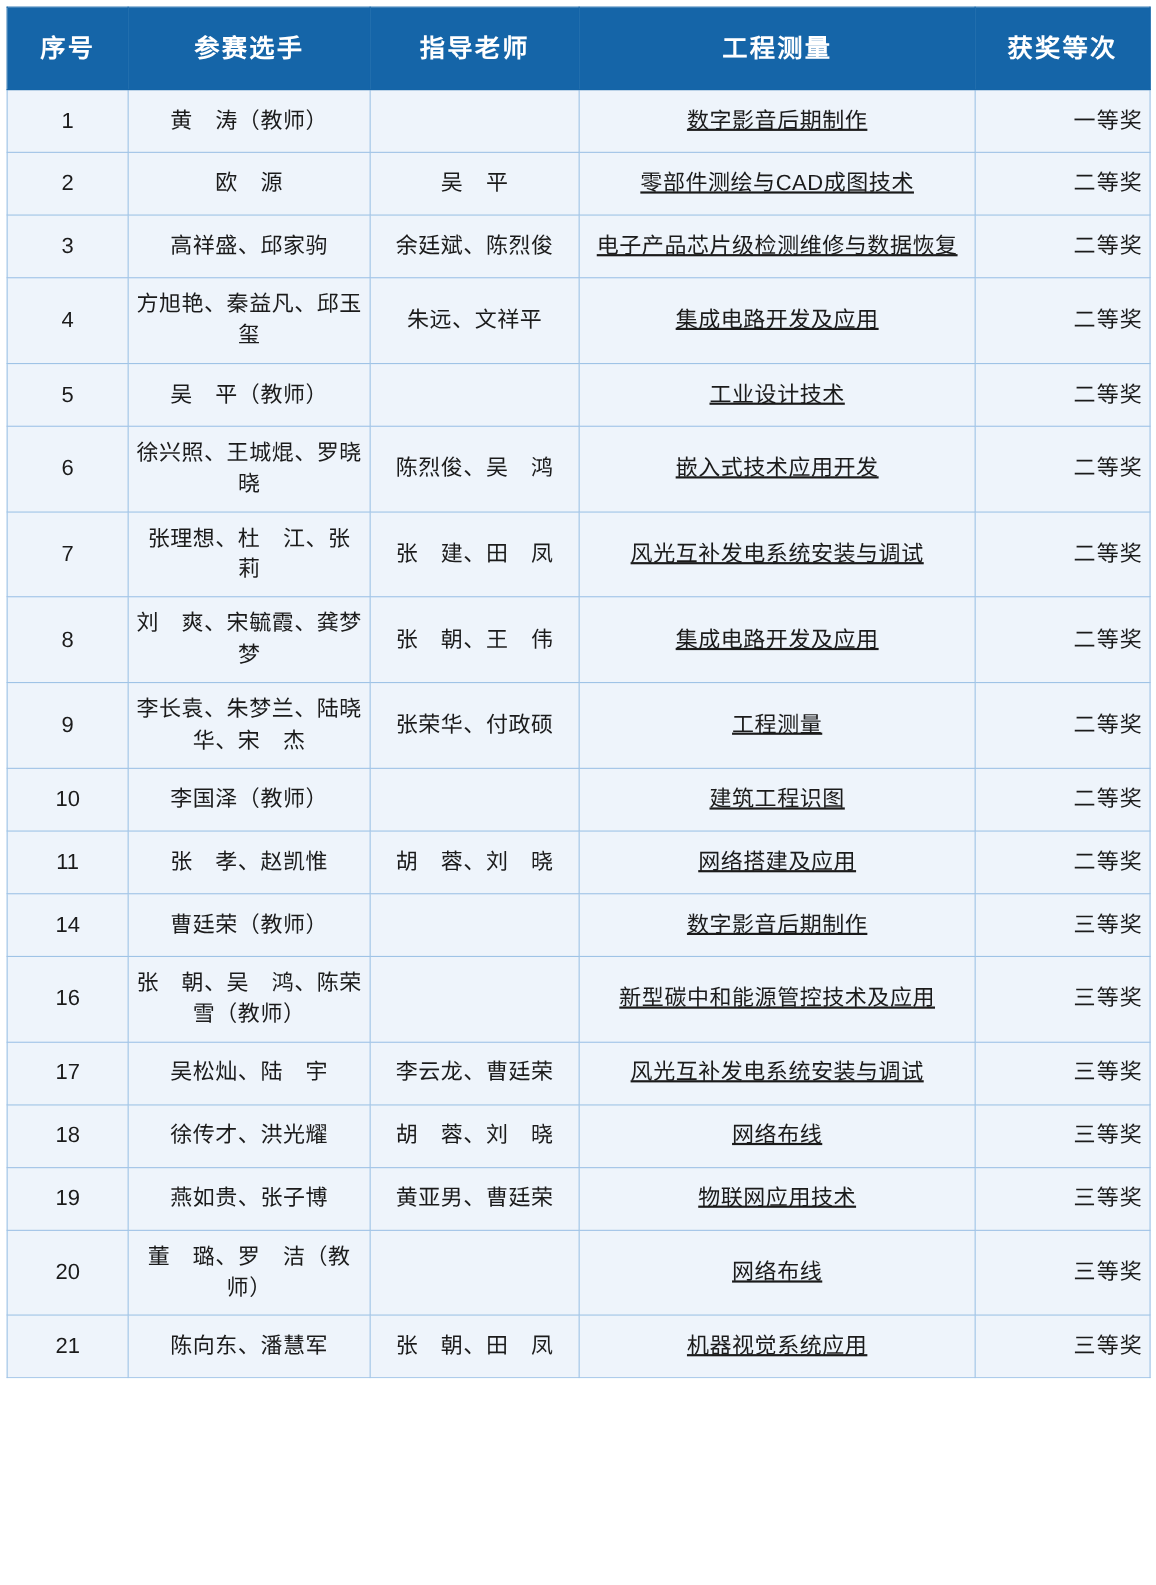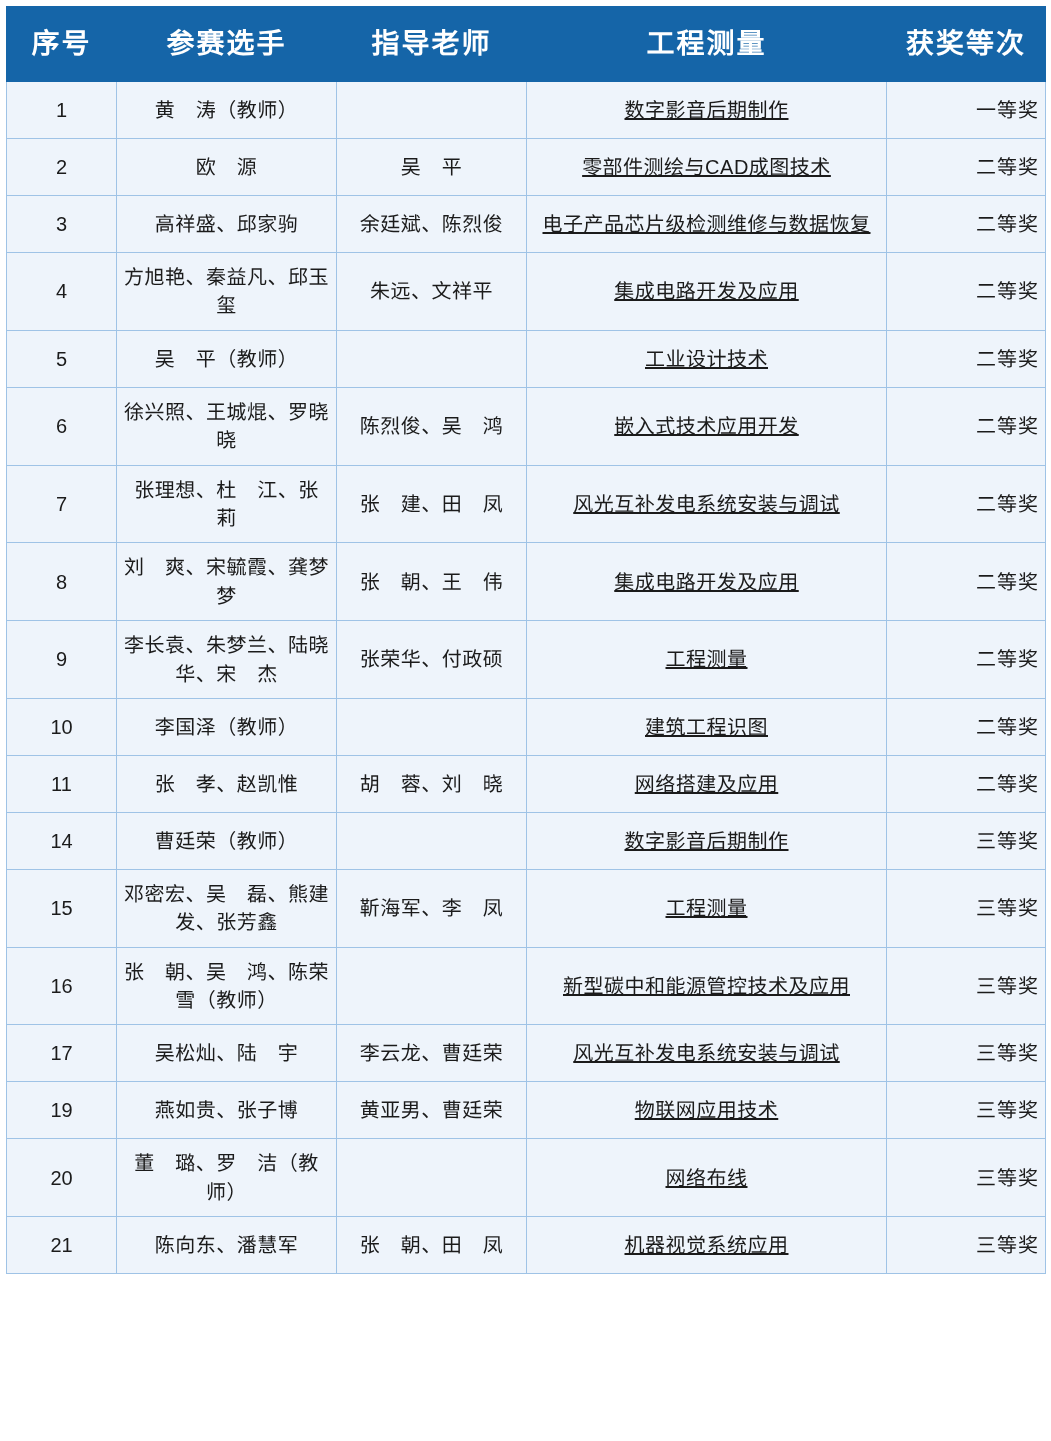--- a/index.html
+++ b/index.html
@@ -39,21 +39,21 @@
     font-size: 20px;
     line-height: 1.42;
     padding: 10px 6px;
     background: #eef4fb;
     word-break: break-all;
   }
   table.award-table thead th {
     background: #1565a8;
     color: #ffffff;
     font-weight: bold;
-    font-size: 28px;
+    font-size: 23px;
     letter-spacing: 2px;
     border: 1px solid #1565a8;
     padding: 14px 4px;
     height: 46px;
   }
   table.award-table tbody td.col-no {
     font-size: 20px;
   }
   table.award-table tbody td.col-player,
   table.award-table tbody td.col-teacher {
@@ -171,38 +171,38 @@
           <td class="col-level">二等奖</td>
         </tr>
         <tr>
           <td class="col-no">14</td>
           <td class="col-player">曹廷荣（教师）</td>
           <td class="col-teacher"></td>
           <td class="col-project">数字影音后期制作</td>
           <td class="col-level">三等奖</td>
         </tr>
         <tr>
-          <td class="col-no">15</td>
-          <td class="col-player">邓密宏、吴　磊、熊建发、张芳鑫</td>
-          <td class="col-teacher">靳海军、李　凤</td>
-          <td class="col-project">工程测量</td>
-          <td class="col-level">三等奖</td>
-        </tr>
-        <tr>
           <td class="col-no">16</td>
           <td class="col-player">张　朝、吴　鸿、陈荣雪（教师）</td>
           <td class="col-teacher"></td>
           <td class="col-project">新型碳中和能源管控技术及应用</td>
           <td class="col-level">三等奖</td>
         </tr>
         <tr>
           <td class="col-no">17</td>
           <td class="col-player">吴松灿、陆　宇</td>
           <td class="col-teacher">李云龙、曹廷荣</td>
           <td class="col-project">风光互补发电系统安装与调试</td>
+          <td class="col-level">三等奖</td>
+        </tr>
+        <tr>
+          <td class="col-no">18</td>
+          <td class="col-player">徐传才、洪光耀</td>
+          <td class="col-teacher">胡　蓉、刘　晓</td>
+          <td class="col-project">网络布线</td>
           <td class="col-level">三等奖</td>
         </tr>
         <tr>
           <td class="col-no">19</td>
           <td class="col-player">燕如贵、张子博</td>
           <td class="col-teacher">黄亚男、曹廷荣</td>
           <td class="col-project">物联网应用技术</td>
           <td class="col-level">三等奖</td>
         </tr>
         <tr>

